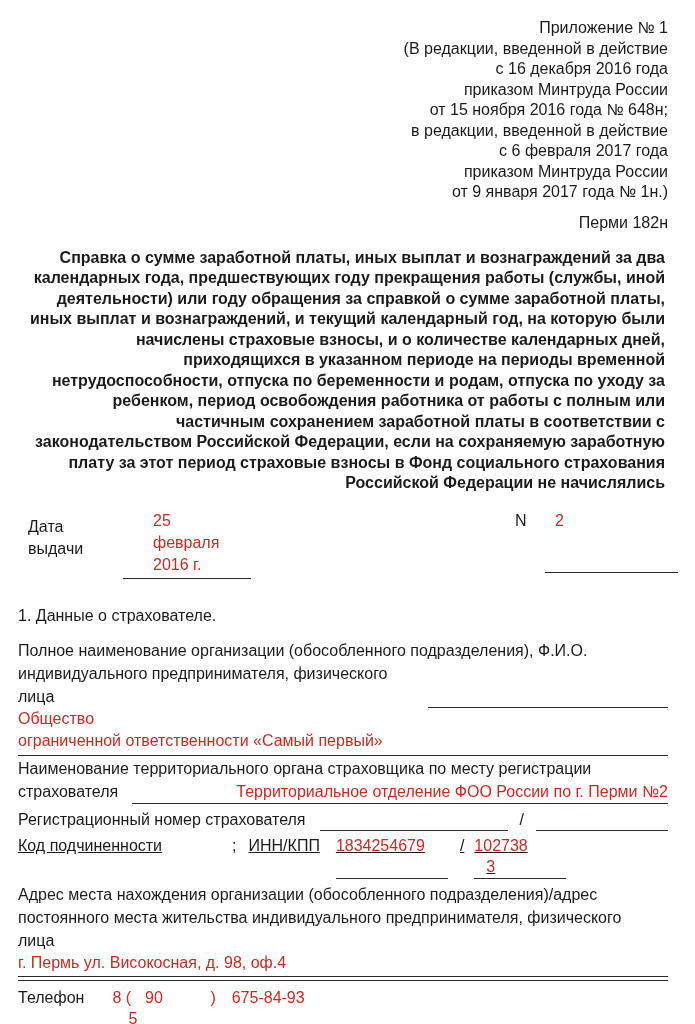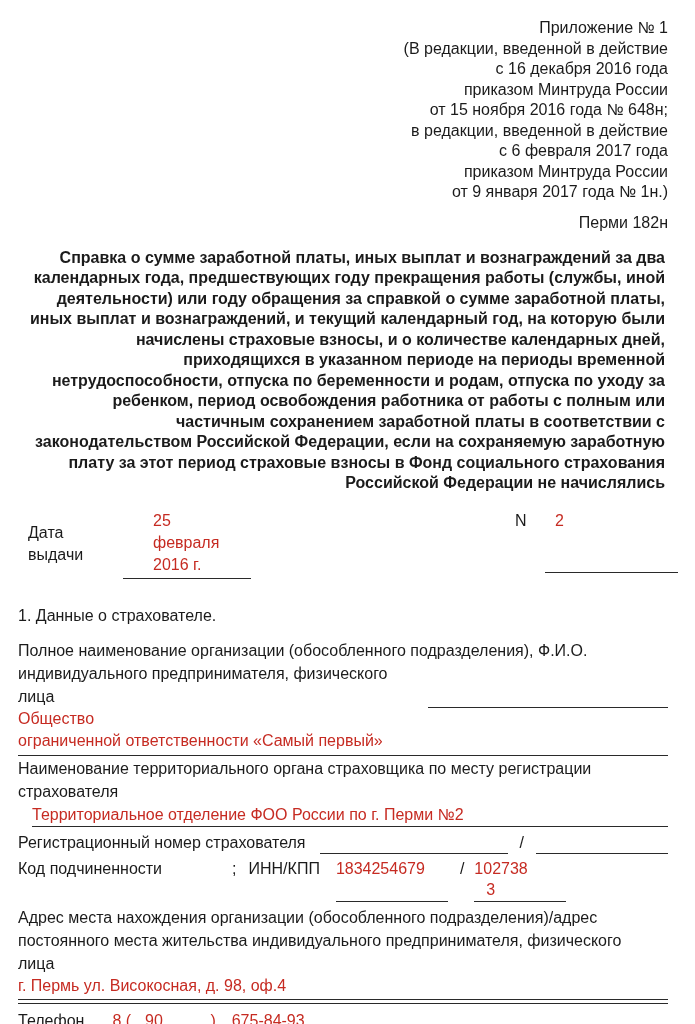--- a/index.html
+++ b/index.html
@@ -17,48 +17,48 @@
   .form-label { text-align: right; margin-top: 11px; }
 
   .doc-title {
     width: 644px; margin: 16px auto 16px;
     text-align: right; line-height: 20.5px; font-weight: bold;
   }
 
   .red { color: var(--red, #c62b22); }
 
   .issue-row { position: relative; height: 80px; margin-top: 12px; }
-  .date-label { position: absolute; left: 10px; top: 12px; line-height: 22px; }
+  .date-label { position: absolute; left: 10px; top: 6px; line-height: 22px; }
   .date-value {
     position: absolute; left: 105px; top: 0; width: 128px;
     line-height: 22px; padding-left: 30px; padding-bottom: 2px;
     border-bottom: 1px solid #2a2a2a; box-sizing: border-box;
   }
   .num-label { position: absolute; left: 497px; top: 2px; }
   .num-value { position: absolute; left: 537px; top: 2px; }
   .num-line { position: absolute; left: 527px; top: 62px; width: 133px; border-top: 1px solid #2a2a2a; }
 
   .sec-heading { margin-top: 15px; line-height: 22px; }
 
   .org-label { margin-top: 12px; line-height: 23px; max-width: 648px; }
   .org-last-row { display: flex; line-height: 23px; align-items: flex-end; }
   .org-fill-line { margin-left: auto; width: 240px; border-bottom: 1px solid #2a2a2a; height: 20px; }
   .org-value1 { line-height: 22px; }
   .org-value2 { line-height: 22px; border-bottom: 1px solid #2a2a2a; padding-bottom: 3px; }
 
   .terr-label { line-height: 23px; margin-top: 1px; }
-  .terr-row { display: flex; line-height: 23px; flex-direction: column; }
-  .terr-fill { flex: 1; margin-left: 14px; border-bottom: 1px solid #2a2a2a; text-align: left; }
+  .terr-row { display: flex; line-height: 23px; }
+  .terr-fill { flex: 1; margin-left: 14px; border-bottom: 1px solid #2a2a2a; text-align: right; }
 
   .reg-row { display: flex; margin-top: 4px; line-height: 23px; }
   .reg-fill1 { flex: 1; margin-left: 14px; border-bottom: 1px solid #2a2a2a; }
   .reg-slash { margin: 0 12px; }
   .reg-fill2 { width: 132px; border-bottom: 1px solid #2a2a2a; }
 
-  .sub-row { display: flex; margin-top: 2px; height: 46px; line-height: 21px; }
+  .sub-row { display: flex; margin-top: 2px; height: 46px; line-height: 21px; text-decoration: underline; }
   .sub-row > * { padding-top: 2px; box-sizing: border-box; }
   .sub-cell1 { width: 122px; margin-left: 14px; border-bottom: 1px solid #2a2a2a; padding-left: 12px; }
   .sub-sep { margin-left: 70px; }
   .sub-innkpp { margin-left: 12px; }
   .sub-cell2 { width: 112px; margin-left: 16px; border-bottom: 1px solid #2a2a2a; }
   .sub-slash { margin: 2px 10px 0 12px; padding-top: 0; }
   .sub-cell3 { width: 92px; border-bottom: 1px solid #2a2a2a; }
   .sub-cell3 .wrap2 { padding-left: 12px; }
 
   .addr-label { margin-top: 4px; line-height: 23px; max-width: 655px; }

